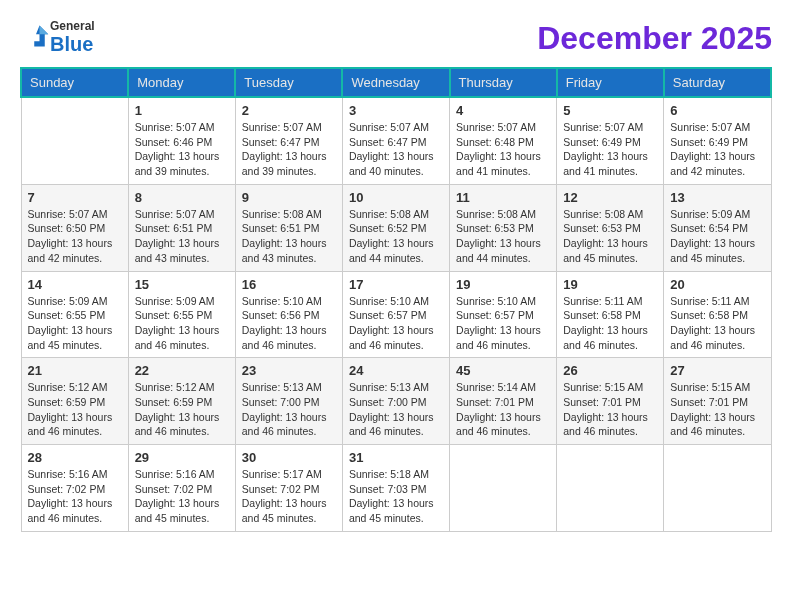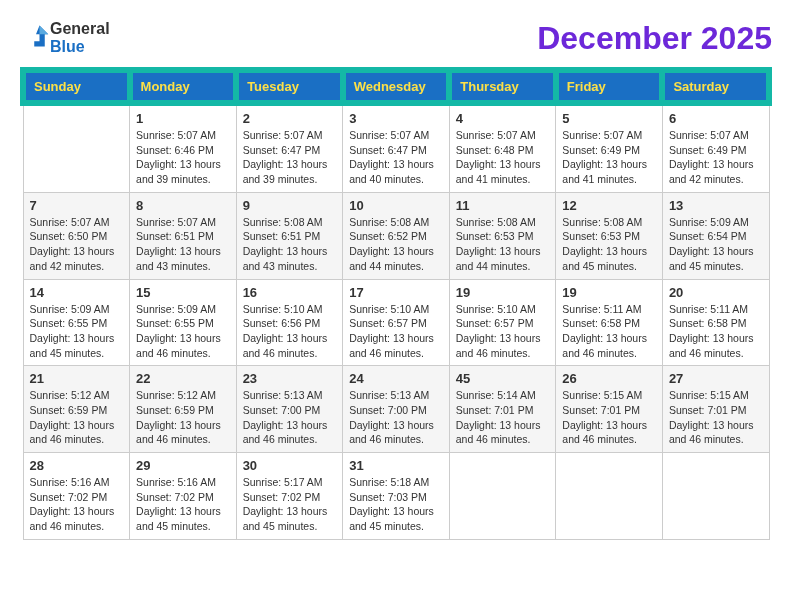--- a/index.html
+++ b/index.html
@@ -38,26 +38,26 @@
       font-size: 15px;
       color: #333;
     }
     .calendar {
       width: 100%;
       border-collapse: collapse;
       border: 1px solid #ccc;
     }
     .calendar th {
       background-color: #1a6fc4;
-      color: #fde047;
+      color: #e5e5e5;
       text-align: left;
       padding: 6px 8px;
       font-size: 13px;
-      font-weight: bold;
-      border: 6px solid #14b8a6;
+      font-weight: normal;
+      border: 2px solid #14b8a6;
     }
     .calendar td {
       vertical-align: top;
       padding: 5px 6px;
       border: 1px solid #ccc;
       width: calc(100% / 7);
       min-height: 80px;
       background: #fff;
       font-size: 11px;
       color: #333;
@@ -85,24 +85,24 @@
 
 <div class="header">
   <div class="logo">
     <div>
       <svg class="logo-icon" viewBox="0 0 32 32">
         <polygon points="20,4 30,14 26,14 26,28 14,28 14,22 20,22 20,14 16,14" fill="#1a6fc4"></polygon>
         <polygon points="20,4 30,14 20,14" fill="#5aaae0"></polygon>
       </svg>
     </div>
     <div>
-      <div style="font-size:16px;font-weight:bold;color:#333;line-height:1.1;">
+      <div style="font-size:12px;font-weight:bold;color:#333;line-height:1.1;">
         <span style="color:#333;">General</span>
       </div>
-      <div style="font-size:16px;font-weight:bold;color:#1a6fc4;line-height:1.1;">
+      <div style="font-size:20px;font-weight:bold;color:#1a6fc4;line-height:1.1;">
         <span>Blue</span>
       </div>
     </div>
   </div>
   <div class="title-block">
     <div class="month-title">December 2025</div>
   </div>
 </div>
 
 <table class="calendar">

